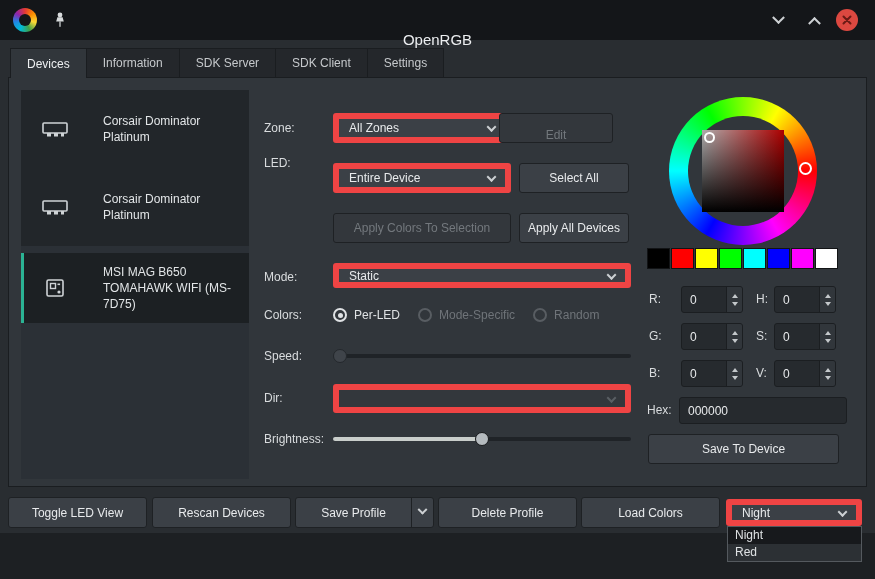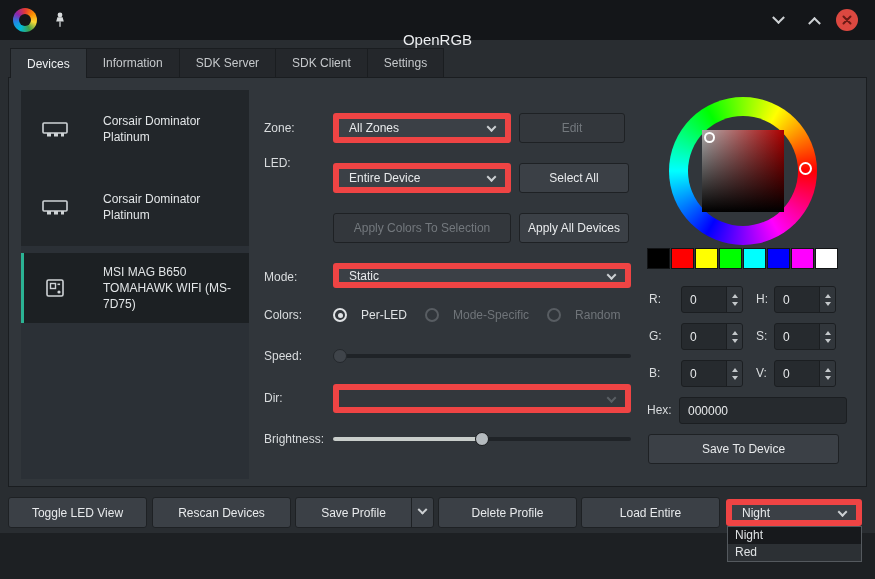--- a/index.html
+++ b/index.html
@@ -48,21 +48,21 @@
   .combo { position:absolute; background:#3b4046; border:6px solid #ef4444; border-radius:3px;
            display:flex; align-items:center; padding:0 26px 0 10px; color:#e8eaec; }
   .combo .chev-sm { position:absolute; right:10px; top:50%; width:7px; height:7px;
                     border-right:2px solid #cdd0d3; border-bottom:2px solid #cdd0d3;
                     transform:translateY(-65%) rotate(45deg); }
   .combo.disabled { background:#33373c; color:#6f7479; }
   .combo.disabled .chev-sm { border-color:#5a5f64; }
   .lbl { position:absolute; color:#d9dcde; }
 
   .radio-row { position:absolute; display:flex; align-items:center; gap:18px; }
-  .radio-opt { display:flex; align-items:center; gap:14px; color:#dfe2e4; }
+  .radio-opt { display:flex; align-items:center; gap:7px; color:#dfe2e4; }
   .radio-opt.disabled { color:#6f7479; }
   .radio { width:14px; height:14px; border-radius:50%; border:2px solid #585d62; position:relative; flex:none; }
   .radio.checked { border-color:#dfe2e4; }
   .radio.checked::after { content:""; position:absolute; inset:2.5px; background:#dfe2e4; border-radius:50%; }
 
   .slider { position:absolute; }
   .slider .groove { position:absolute; left:0; right:0; top:50%; height:4px; margin-top:-2px; background:#1f2327; border-radius:2px; }
   .slider .fill { position:absolute; left:0; top:50%; height:4px; margin-top:-2px; background:#c9cecb; border-radius:2px; }
   .slider .handle { position:absolute; top:50%; width:14px; height:14px; border-radius:50%;
                     background:#b4babe; border:1px solid #17191b; transform:translate(-50%,-50%); }
@@ -176,21 +176,21 @@
         </span>
         <span class="dev-name">MSI MAG B650 TOMAHAWK WIFI (MS-7D75)</span>
       </div>
     </div>
 
     <span class="lbl" style="left:255px;top:35px;line-height:30px;">Zone:</span>
     <div class="combo" style="left:324px;top:35px;width:178px;height:30px;">
       <span>All Zones</span>
       <span class="chev-sm"></span>
     </div>
-    <div class="btn disabled" style="left:510px;top:35px;width:106px;height:30px;">
+    <div class="btn disabled" style="left:490px;top:35px;width:114px;height:30px;align-items:flex-end;">
       <span>Edit</span>
     </div>
 
     <span class="lbl" style="left:255px;top:70px;line-height:30px;">LED:</span>
     <div class="combo" style="left:324px;top:85px;width:178px;height:30px;">
       <span>Entire Device</span>
       <span class="chev-sm"></span>
     </div>
     <div class="btn" style="left:510px;top:85px;width:110px;height:30px;">
       <span>Select All</span>
@@ -331,21 +331,21 @@
   <div class="btn" style="left:295px;top:497px;width:139px;height:31px;padding:0;justify-content:flex-start;">
     <span style="flex:1;text-align:center;">Save Profile</span>
     <span class="split-arrow">
       <span class="chev-btn"></span>
     </span>
   </div>
   <div class="btn" style="left:438px;top:497px;width:139px;height:31px;">
     <span>Delete Profile</span>
   </div>
   <div class="btn" style="left:581px;top:497px;width:139px;height:31px;">
-    <span>Load Entire</span>
+    <span>Load Colors</span>
   </div>
   <div class="combo" style="left:726px;top:499px;width:136px;height:27px;">
     <span>Night</span>
     <span class="chev-sm"></span>
   </div>
 
   <div class="statusbar"></div>
 
   <div class="popup">
     <div class="popup-item hl">Night</div>

